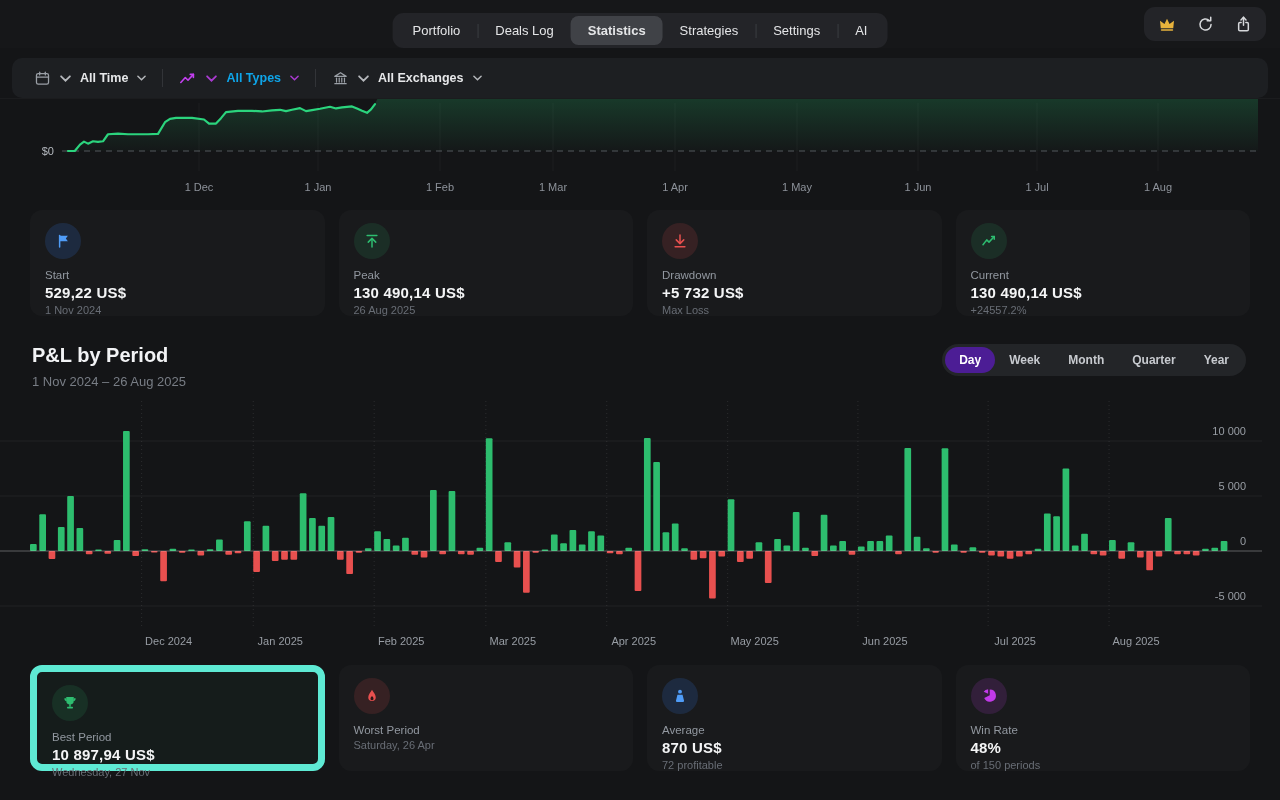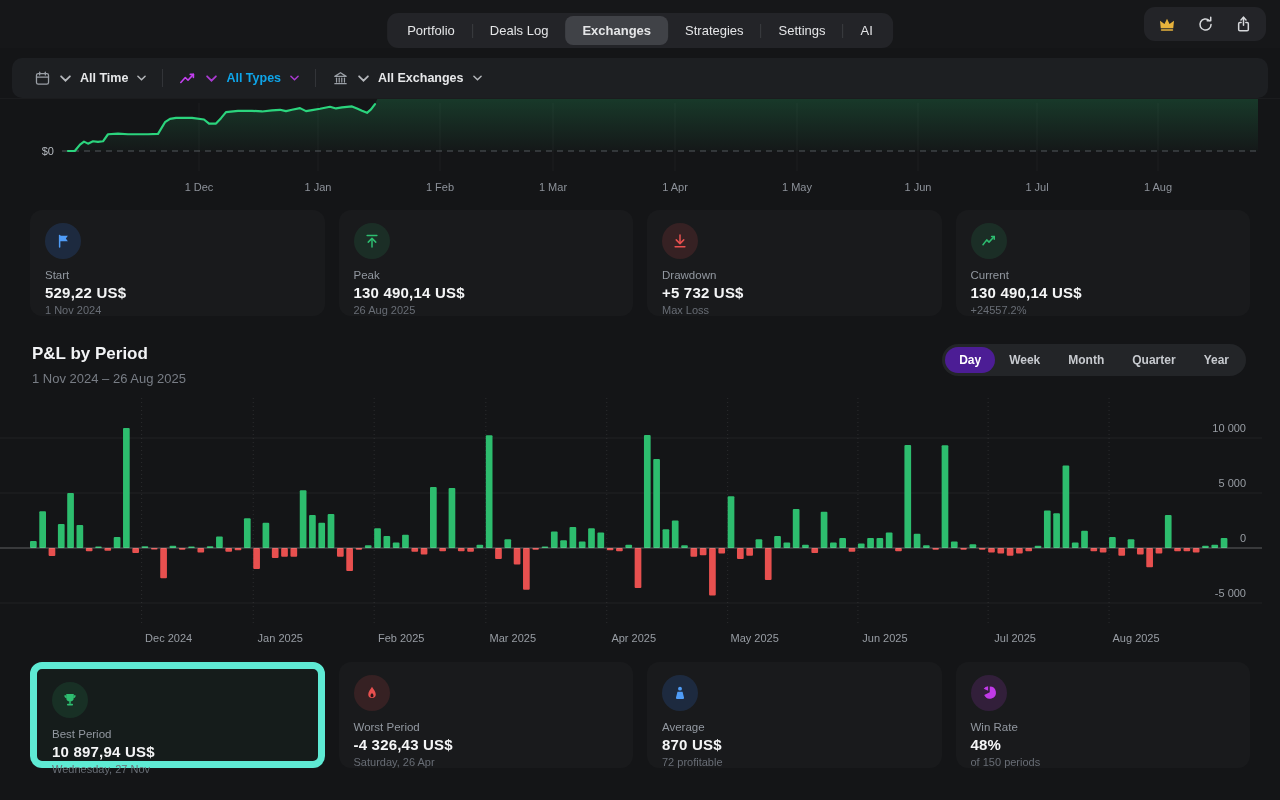--- a/index.html
+++ b/index.html
@@ -37,39 +37,39 @@
   .scard .lbl { font-size:11.5px; color:#9298a0; margin-top:10px; }
   .scard .val { font-size:15px; font-weight:bold; color:#f4f5f6; margin-top:3px; letter-spacing:.2px; }
   .scard .sub { font-size:11px; color:#686d75; margin-top:3px; }
   .ic.blue   { background:rgba(59,130,246,.16); }
   .ic.green  { background:rgba(46,189,112,.13); }
   .ic.red    { background:rgba(232,80,79,.14); }
   .ic.purple { background:rgba(193,58,232,.15); }
 
   
   .pnl-head { display:flex; justify-content:space-between; align-items:flex-start; margin:28px 34px 0 32px; }
-  .pnl-title { font-size:17px; font-weight:bold; color:#f2f3f5; }
+  .pnl-title { font-size:20px; font-weight:bold; color:#f2f3f5; }
   .pnl-range { font-size:13px; color:#787d85; margin-top:7px; }
   .seg { display:flex; align-items:center; background:#232528; border-radius:16px; padding:3px; }
   .seg .sbtn { font-size:12px; color:#c7cacf; font-weight:bold; padding:6px 14px; border-radius:13px; cursor:pointer; }
   .seg .sbtn.active { background:#4c1d95; color:#fff; }
   .barwrap { margin-top:12px; }
 
   .bottomrow { margin:12px 30px 0; }
   .scard.best { border:7px solid #5eead4; background:rgba(57,204,130,.04); }
 </style>
 </head>
 <body>
 
 <div class="topbar">
   <div class="nav-pill">
     <span class="tab">Portfolio</span>
     <span class="tab-sep"></span>
     <span class="tab">Deals Log</span>
-    <span class="tab active">Exchanges</span>
+    <span class="tab active">Statistics</span>
     <span class="tab">Strategies</span>
     <span class="tab-sep"></span>
     <span class="tab">Settings</span>
     <span class="tab-sep"></span>
     <span class="tab">AI</span>
   </div>
   <div class="actions-pill">
     <svg width="20" height="20" viewBox="0 0 24 24">
       <path d="M4.5 17 L3.6 8.2 L9 12 L12 5.8 L15 12 L20.4 8.2 L19.5 17 Z" fill="#e8b33c"></path>
       <rect x="4.6" y="18.2" width="14.8" height="1.8" rx="0.9" fill="#e8b33c"></rect>
@@ -408,21 +408,20 @@
     <div class="sub">Wednesday, 27 Nov</div>
   </div>
   <div class="scard">
     <div class="ic red">
       <svg width="18" height="18" viewBox="0 0 24 24" fill="#e8504f">
         <path d="M12 3.5 C10.5 7 7 9.5 7 13.5 a5 5 0 0 0 10 0 C17 9.5 13.5 7 12 3.5 Z"></path>
         <path d="M12 12 c-1.2 1.4 -2 2.2 -2 3.6 a2 2 0 0 0 4 0 c0 -1.4 -0.8 -2.2 -2 -3.6 Z" fill="#2a1516"></path>
       </svg>
     </div>
     <div class="lbl">Worst Period</div>
-    <div class="val">-4 326,43 US$</div>
     <div class="sub">Saturday, 26 Apr</div>
   </div>
   <div class="scard">
     <div class="ic blue">
       <svg width="18" height="18" viewBox="0 0 24 24" fill="#4f9cf7">
         <circle cx="12" cy="6.2" r="2.6"></circle>
         <path d="M8.6 10.2 h6.8 l2 8.2 a1.5 1.5 0 0 1 -1.5 1.6 h-7.8 a1.5 1.5 0 0 1 -1.5 -1.6 Z"></path>
       </svg>
     </div>
     <div class="lbl">Average</div>

